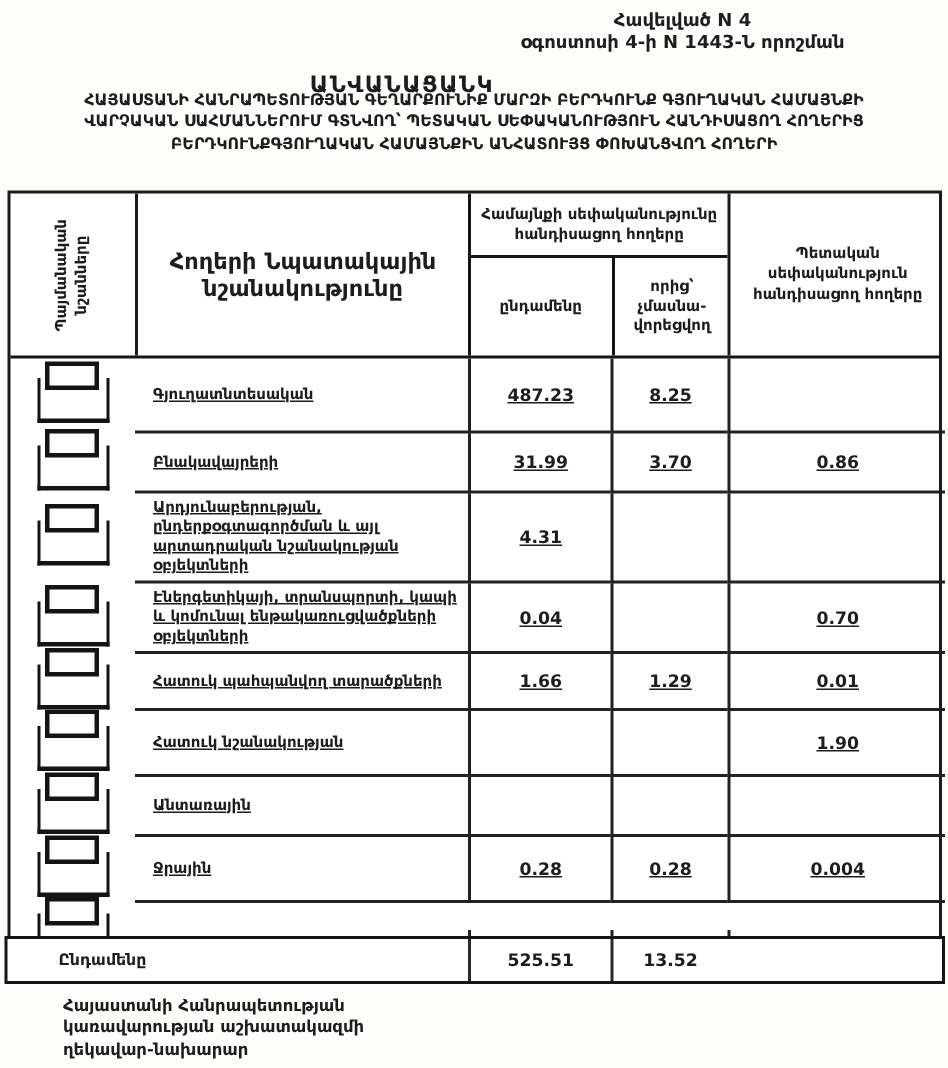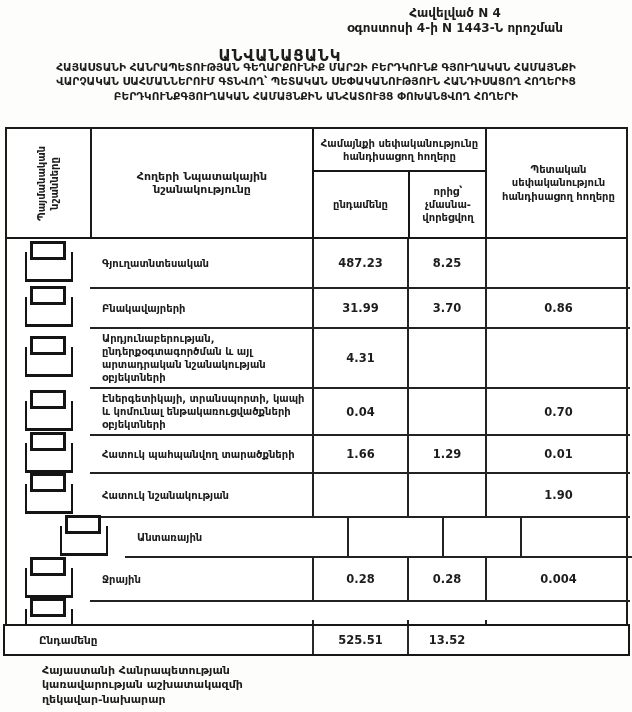--- a/index.html
+++ b/index.html
@@ -12,21 +12,21 @@
     font-weight:bold;
     overflow:hidden;
   }
   
   .annex {
     position:absolute; top:6px; left:266px; width:378px;
     text-align:center; font-size:12px; line-height:1.28;
   }
   
   .doc-title {
-    position:absolute; top:47px; left:16px; width:528px;
+    position:absolute; top:47px; left:4px; width:528px;
     text-align:center; font-size:15px; letter-spacing:1px;
   }
   .doc-subtitle {
     position:absolute; top:60px; left:8px; width:616px;
     text-align:center; font-size:10.6px; line-height:1.35;
   }
   
   .tbl {
     position:absolute; top:127px; left:5px; width:623px;
     border:2px solid #1b1b1b;
@@ -34,41 +34,41 @@
   }
   .hdr { display:grid; grid-template-columns:83px 222px 173px 145px; height:110px;
          border-bottom:2.5px solid #161616; }
   .hcell { border-left:2px solid #1b1b1b; position:relative; display:flex;
            align-items:center; justify-content:center; text-align:center; }
   .hcell:first-child { border-left:none; }
   .rot {
     transform:rotate(-90deg);
     width:96px; font-size:10px; line-height:1.25; text-align:center;
   }
-  .h-purpose { font-size:11px; padding:0 8px; }
+  .h-purpose { font-size:15px; padding:0 8px; }
   .h-community { display:flex; flex-direction:column; border-left:2.5px solid #161616; }
   .h-comm-top {
     height:43px; border-bottom:2.5px solid #161616;
     display:flex; align-items:center; justify-content:center;
     font-size:10px; line-height:1.3; padding:2px 6px; text-align:center;
   }
   .h-comm-sub { display:grid; grid-template-columns:95px 78px; flex:1; }
   .h-sub-cell { display:flex; align-items:center; justify-content:center;
                 text-align:center; font-size:10px; line-height:1.3; padding:2px 4px; }
   .h-sub-cell + .h-sub-cell { border-left:2.5px solid #161616; }
   .h-state { font-size:10px; line-height:1.35; padding:0 14px; }
   
-  .trow { display:grid; grid-template-columns:83px 222px 95px 78px 145px; }
+  .trow { display:grid; grid-template-columns:83px 222px 95px 78px 145px;text-decoration:underline; }
   .trow:nth-child(1) { min-height:50px; }
   .trow:nth-child(2) { min-height:40px; }
   .trow:nth-child(3) { min-height:54px; }
   .trow:nth-child(4) { min-height:44px; }
   .trow:nth-child(5) { min-height:38px; }
   .trow:nth-child(6) { min-height:44px; }
-  .trow:nth-child(7) { min-height:40px;padding-left:35px; }
+  .trow:nth-child(7) { min-height:40px; }
   .trow:nth-child(8) { min-height:44px; }
   .trow:nth-child(9) { min-height:30px; }
   .sym-cell { display:flex; align-items:center; justify-content:center; padding-top:6px; }
   .sym-outer {
     width:48px; height:30px; position:relative;
     border-left:2.5px solid #141414; border-right:2px solid #141414;
     border-bottom:3px solid #141414;
   }
   .sym-inner {
     position:absolute; top:-11px; left:3px; width:36px; height:19px;

